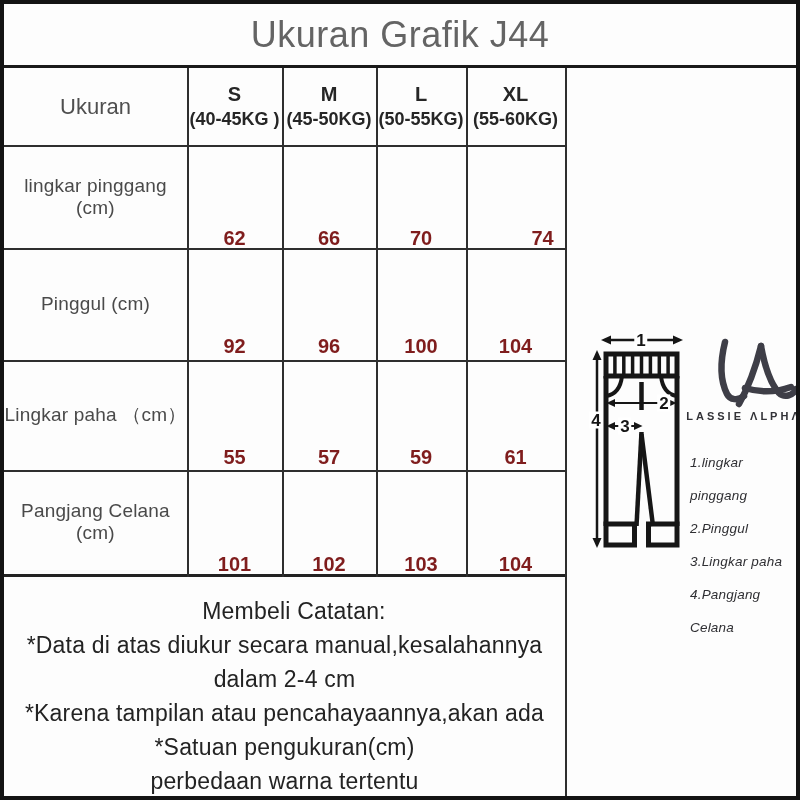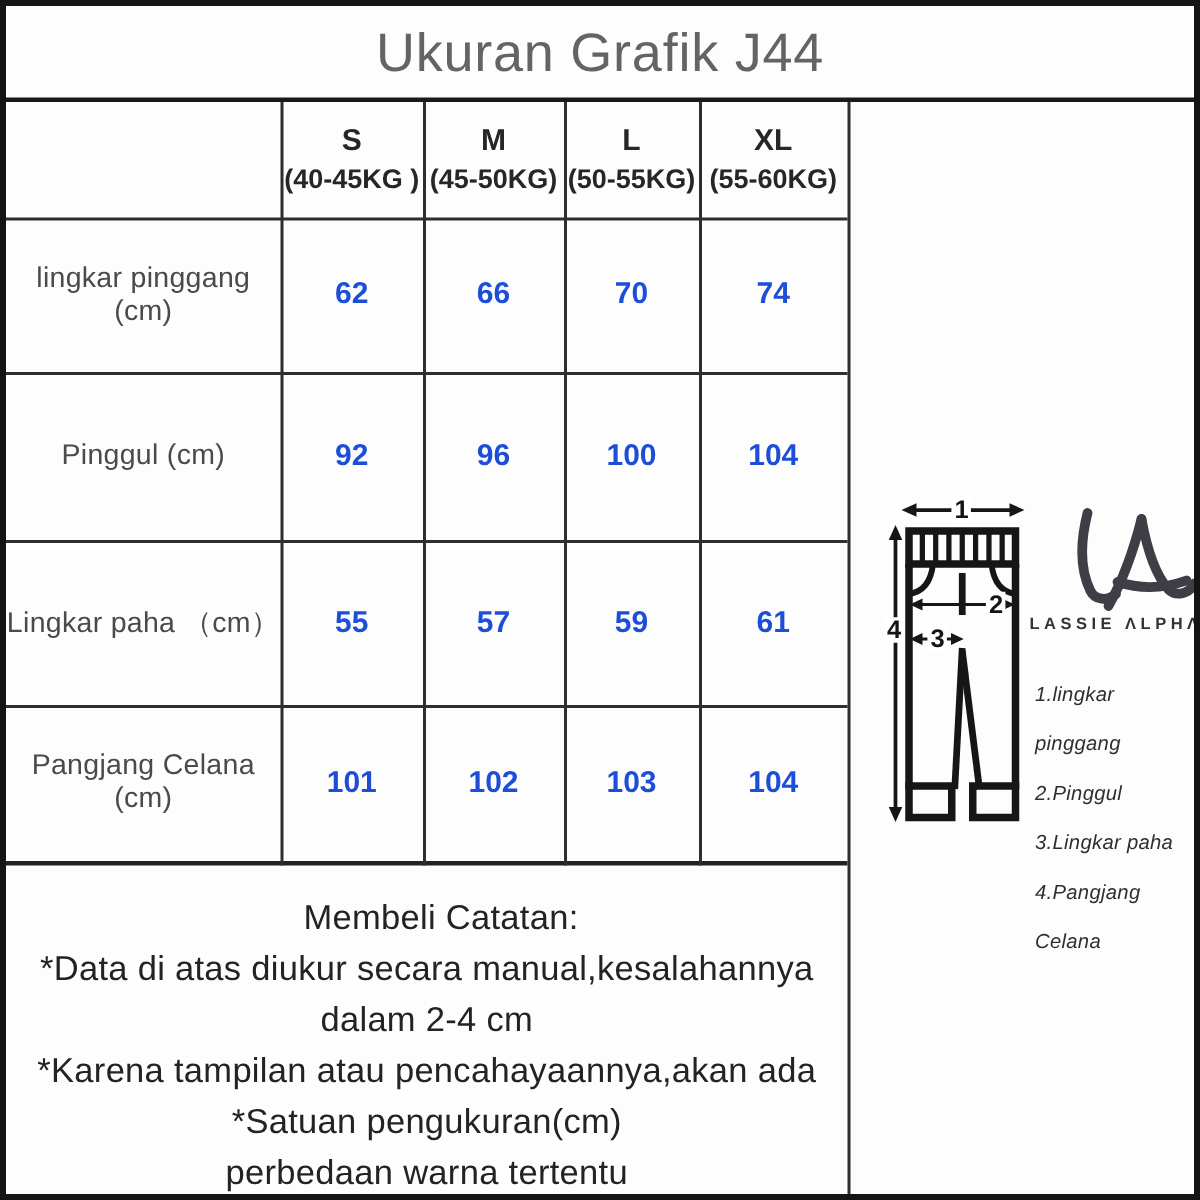--- a/index.html
+++ b/index.html
@@ -9,21 +9,21 @@
   .cell{position:absolute;display:flex;align-items:center;justify-content:center;text-align:center;}
   .hline{position:absolute;background:#2e2e2e;height:2px;}
   .vline{position:absolute;background:#2e2e2e;width:2px;}
   .title{left:0;top:0;width:100%;height:61px;display:flex;align-items:center;justify-content:center;
          font-size:36px;color:#646464;letter-spacing:0.5px;}
   .corner{font-size:22px;color:#4f4f4f;}
   .hdr{flex-direction:column;font-weight:700;color:#262626;line-height:25px;}
   .hdr .sz{font-size:20px;}
   .hdr .wt{font-size:18px;}
   .rowlabel{font-size:19px;color:#4a4a4a;letter-spacing:0.2px;}
-  .val{font-size:20px;font-weight:700;color:#1d4ed8;}
+  .val{font-size:20px;font-weight:700;color:#7f1d1d;margin-top:42px;}
   .notes{left:0;top:590px;width:561px;text-align:center;color:#232323;font-size:23px;line-height:34px;letter-spacing:0.2px;}
   .notes .nh{font-weight:700;font-weight:400;padding-left:19px;}
   .diagram{left:561px;top:65px;width:235px;height:729px;}
   .dlabel{position:absolute;transform:translate(-50%,-50%);background:#fff;padding:0 2px;
           font-size:17px;font-weight:700;color:#151515;line-height:1;}
   .brand-name{position:absolute;left:116px;top:341px;width:126px;text-align:center;
               font-size:11px;font-weight:700;letter-spacing:3px;color:#323237;}
   .legend{position:absolute;left:125px;top:377px;font-size:13.5px;font-style:italic;color:#2f2f33;line-height:33px;letter-spacing:0.2px;}
   svg{display:block;}
 </style>
@@ -39,20 +39,21 @@
   <div class="hline" style="left:0;top:244px;width:561px;"></div>
   <div class="hline" style="left:0;top:356px;width:561px;"></div>
   <div class="hline" style="left:0;top:466px;width:561px;"></div>
   <div class="hline" style="left:0;top:570px;width:561px;height:3px;background:#222222;"></div>
   <div class="vline" style="left:183px;top:64px;height:509px;"></div>
   <div class="vline" style="left:278px;top:64px;height:509px;"></div>
   <div class="vline" style="left:372px;top:64px;height:509px;"></div>
   <div class="vline" style="left:462px;top:64px;height:509px;"></div>
   <div class="vline" style="left:561px;top:64px;height:728px;"></div>
 
+  <div class="cell corner" style="left:0;top:64px;width:183px;height:77px;">Ukuran</div>
   <div class="cell hdr" style="left:183px;top:64px;width:95px;height:77px;">
     <span class="sz">S</span>
     <span class="wt">(40-45KG )</span>
   </div>
   <div class="cell hdr" style="left:278px;top:64px;width:94px;height:77px;">
     <span class="sz">M</span>
     <span class="wt">(45-50KG)</span>
   </div>
   <div class="cell hdr" style="left:372px;top:64px;width:90px;height:77px;">
     <span class="sz">L</span>
@@ -60,21 +61,21 @@
   </div>
   <div class="cell hdr" style="left:462px;top:64px;width:99px;height:77px;">
     <span class="sz">XL</span>
     <span class="wt">(55-60KG)</span>
   </div>
 
   <div class="cell rowlabel" style="left:0;top:141px;width:183px;height:103px;">lingkar pinggang (cm)</div>
   <div class="cell val" style="left:183px;top:141px;width:95px;height:103px;">62</div>
   <div class="cell val" style="left:278px;top:141px;width:94px;height:103px;">66</div>
   <div class="cell val" style="left:372px;top:141px;width:90px;height:103px;">70</div>
-  <div class="cell val" style="left:462px;top:141px;width:99px;height:103px;">74</div>
+  <div class="cell val" style="left:462px;top:141px;width:99px;height:103px;padding-left:27px;">74</div>
 
   <div class="cell rowlabel" style="left:0;top:244px;width:183px;height:112px;">Pinggul (cm)</div>
   <div class="cell val" style="left:183px;top:244px;width:95px;height:112px;">92</div>
   <div class="cell val" style="left:278px;top:244px;width:94px;height:112px;">96</div>
   <div class="cell val" style="left:372px;top:244px;width:90px;height:112px;">100</div>
   <div class="cell val" style="left:462px;top:244px;width:99px;height:112px;">104</div>
 
   <div class="cell rowlabel" style="left:0;top:356px;width:183px;height:110px;">Lingkar paha （cm）</div>
   <div class="cell val" style="left:183px;top:356px;width:95px;height:110px;">55</div>
   <div class="cell val" style="left:278px;top:356px;width:94px;height:110px;">57</div>

